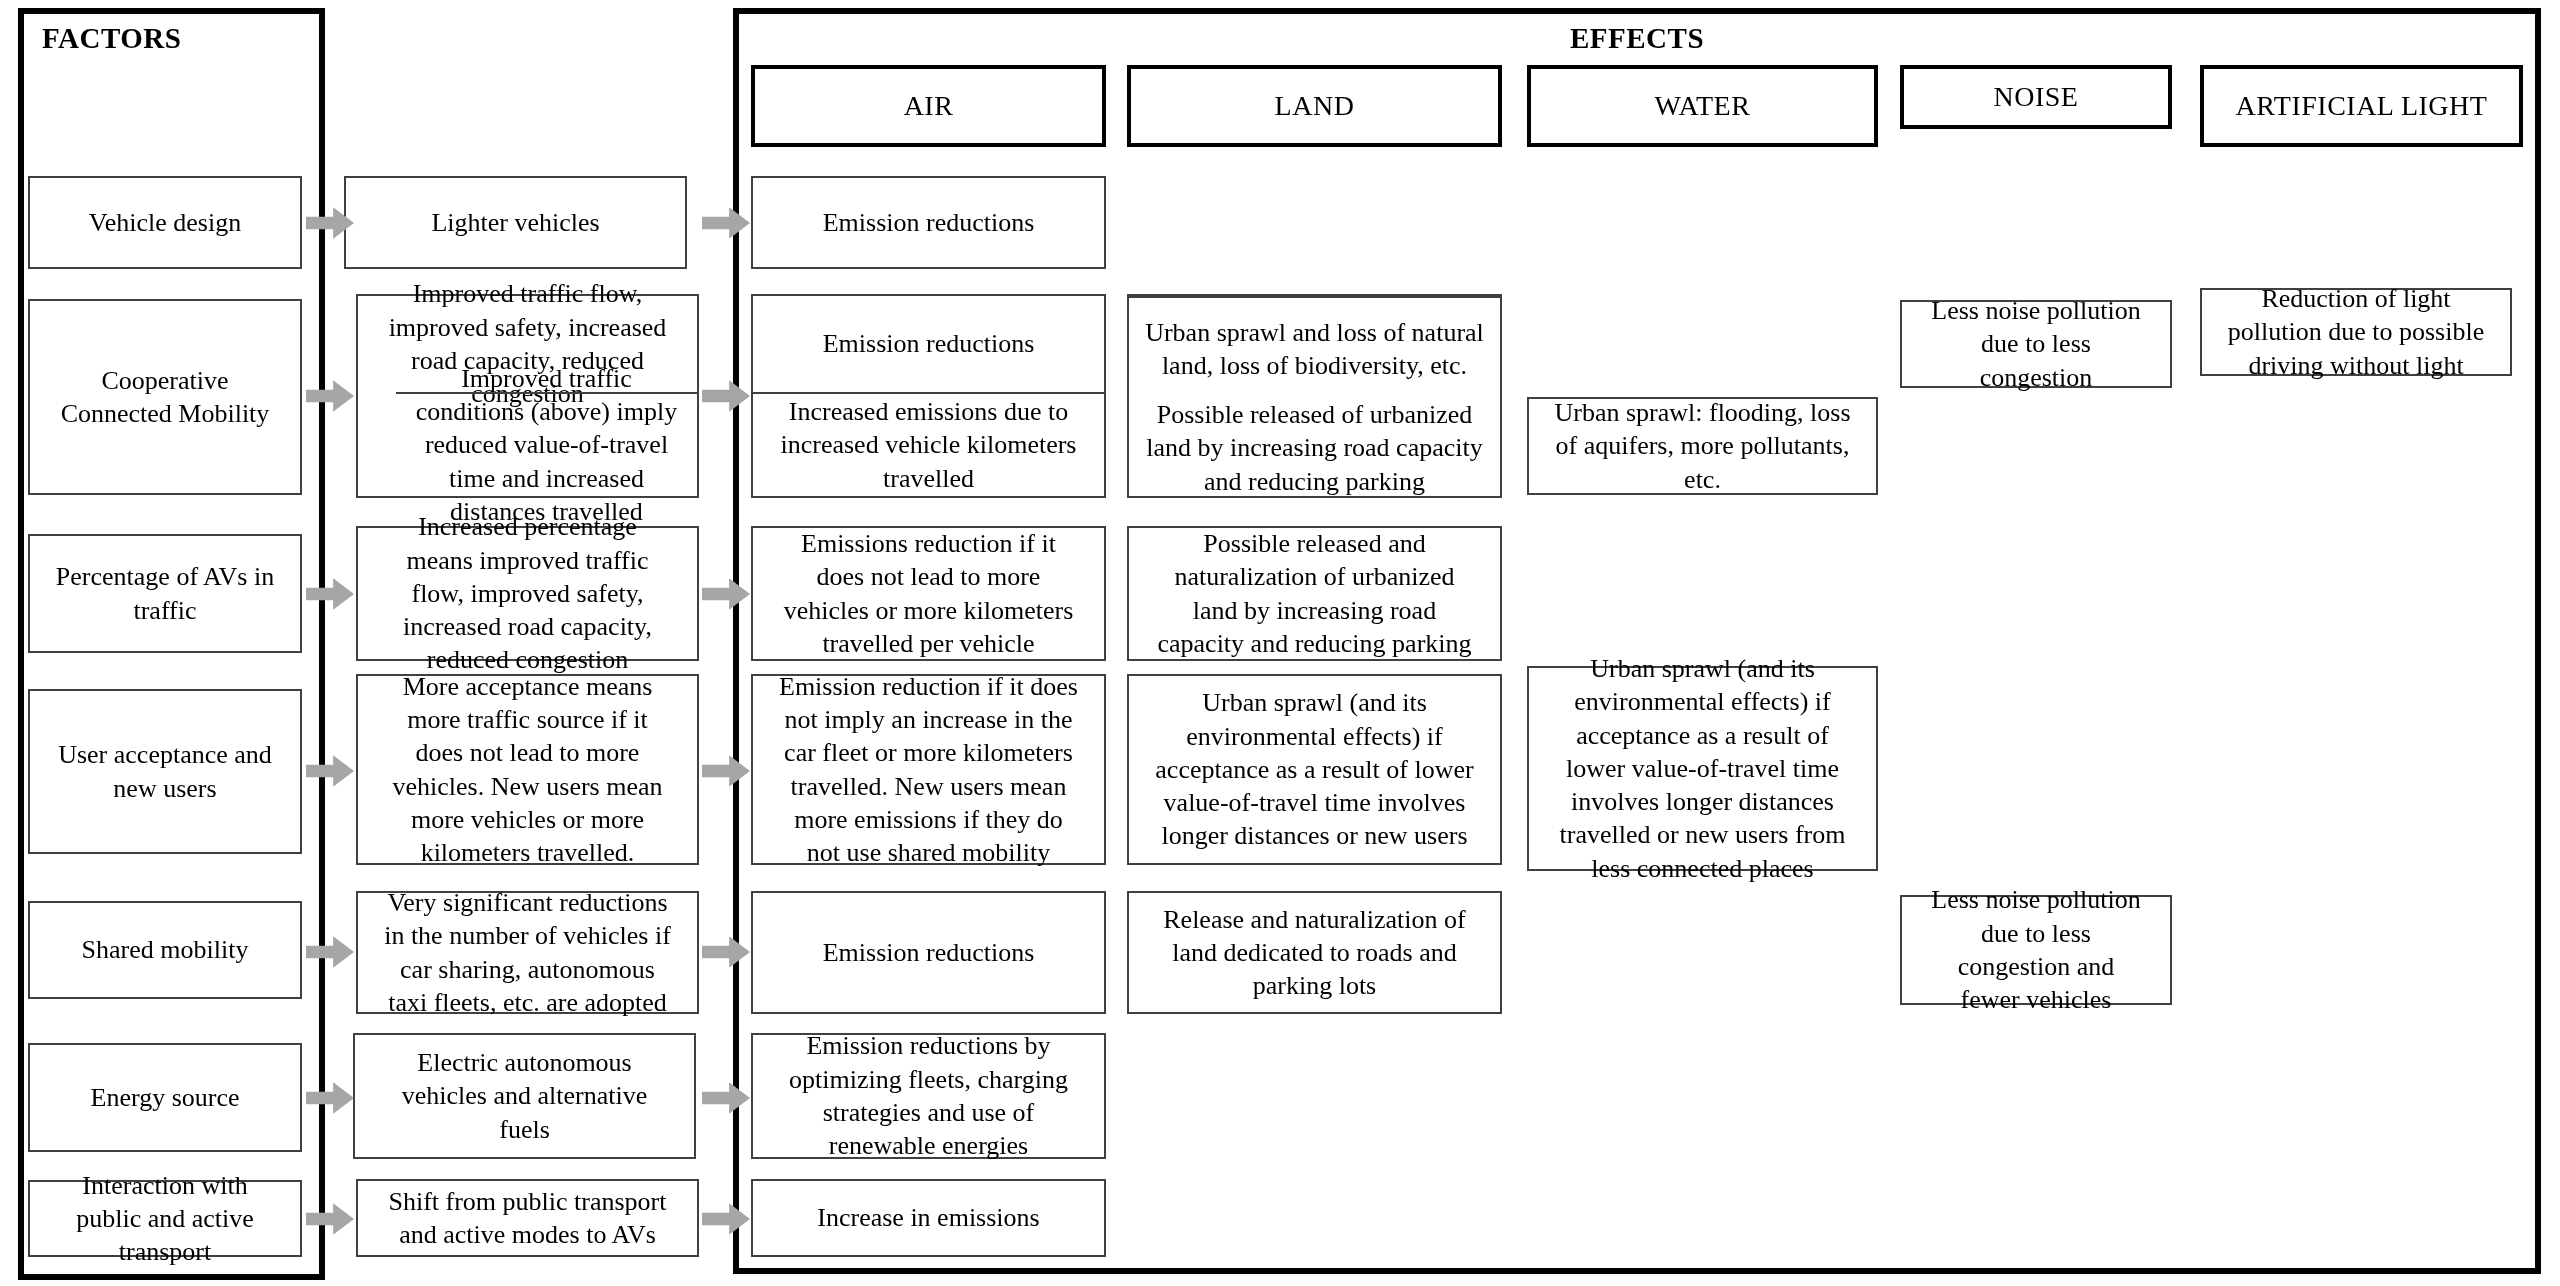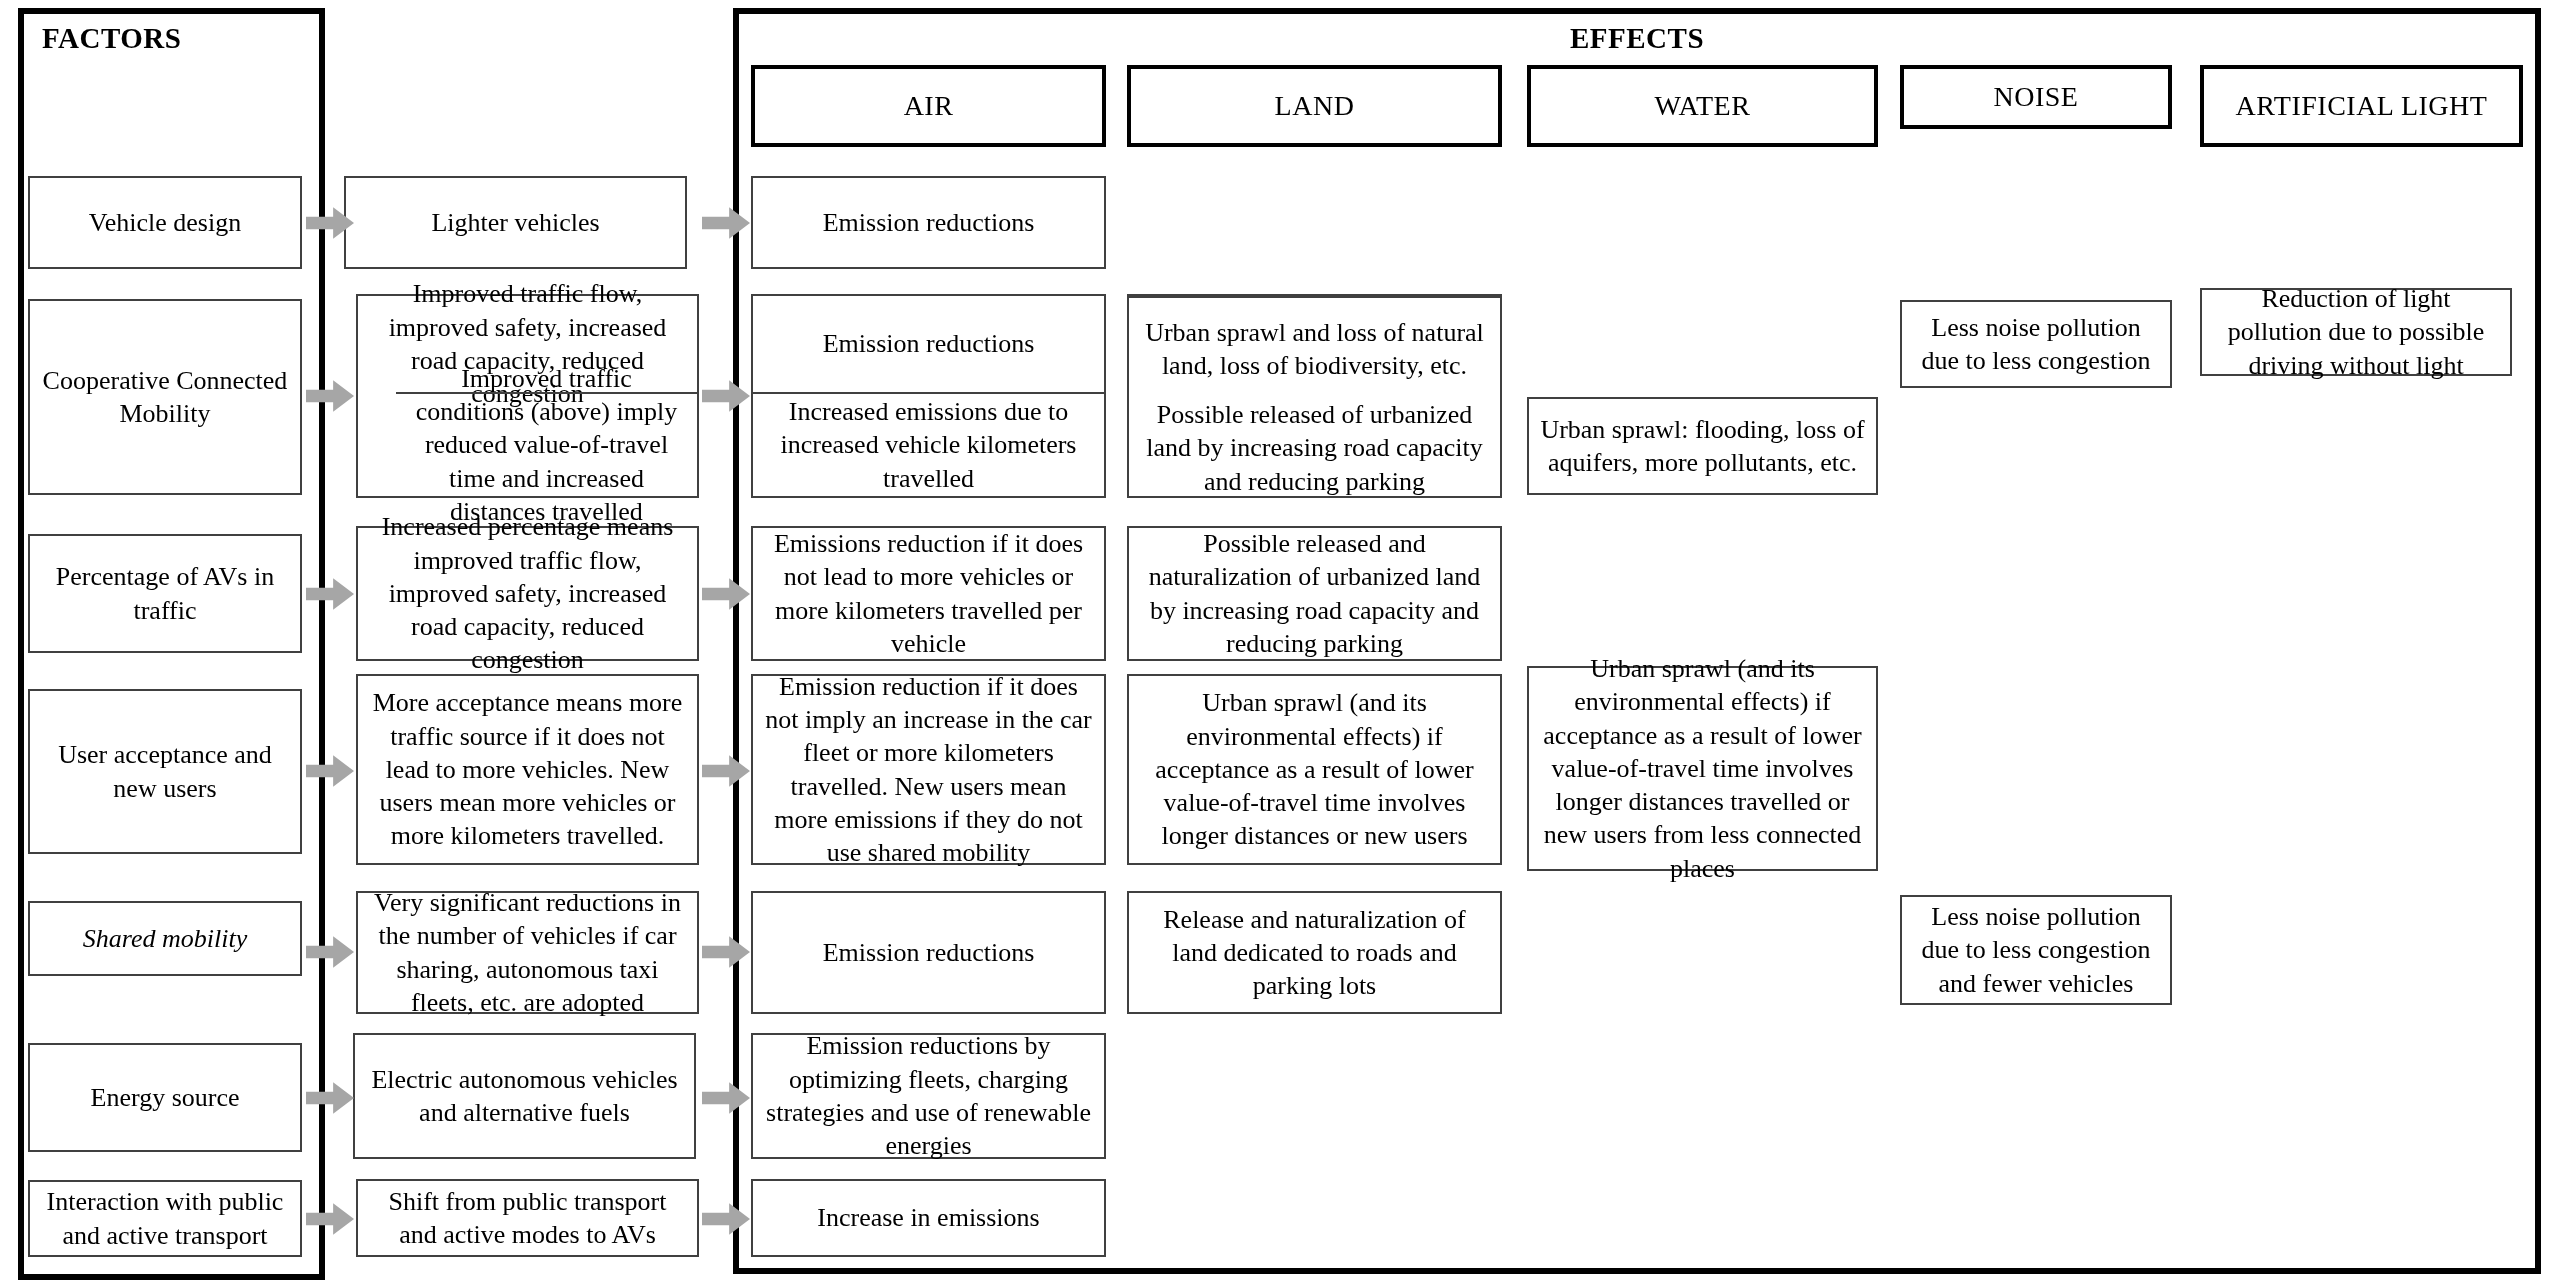--- a/index.html
+++ b/index.html
@@ -1,20 +1,20 @@
 <!DOCTYPE html>
 <html><head>
 <meta charset="utf-8">
 <style>
   html,body{margin:0;padding:0;background:#ffffff;}
   body{width:2560px;height:1286px;position:relative;font-family:"Liberation Serif","DejaVu Serif",serif;color:#000;}
   .container{position:absolute;border:6px solid #000;box-sizing:border-box;background:transparent;}
   .box{position:absolute;border:2px solid #404040;box-sizing:border-box;background:#fff;
        display:flex;align-items:center;justify-content:center;text-align:center;
-       font-size:26px;line-height:1.28;padding:4px 10px;}
+       font-size:26px;line-height:1.28;padding:4px 24px;}
   .hdr{border:4px solid #000;font-size:28px;letter-spacing:.5px;}
   .title{position:absolute;font-weight:bold;font-size:29px;letter-spacing:.5px;}
   .stack{padding:0;flex-direction:column;align-items:stretch;justify-content:stretch;}
   .cell{display:flex;align-items:center;justify-content:center;text-align:center;padding:4px 10px;box-sizing:border-box;}
   .cell.bottom{border-top:2px solid #404040;}
   .arrow{position:absolute;width:48px;height:32px;overflow:visible;}
 </style>
 </head>
 <body>
 
@@ -55,21 +55,21 @@
 <div class="box" style="left:356px;top:526px;width:343px;height:135px;">Increased percentage means improved traffic flow, improved safety, increased road capacity, reduced congestion</div>
 <div class="box" style="left:751px;top:526px;width:355px;height:135px;">Emissions reduction if it does not lead to more vehicles or more kilometers travelled per vehicle</div>
 <div class="box" style="left:1127px;top:526px;width:375px;height:135px;">Possible released and naturalization of urbanized land by increasing road capacity and reducing parking</div>
 
 <div class="box" style="left:28px;top:689px;width:274px;height:165px;">User acceptance and new users</div>
 <div class="box" style="left:356px;top:674px;width:343px;height:191px;">More acceptance means more traffic source if it does not lead to more vehicles. New users mean more vehicles or more kilometers travelled.</div>
 <div class="box" style="left:751px;top:674px;width:355px;height:191px;">Emission reduction if it does not imply an increase in the car fleet or more kilometers travelled. New users mean more emissions if they do not use shared mobility</div>
 <div class="box" style="left:1127px;top:674px;width:375px;height:191px;">Urban sprawl (and its environmental effects) if acceptance as a result of lower value-of-travel time involves longer distances or new users</div>
 <div class="box" style="left:1527px;top:666px;width:351px;height:205px;">Urban sprawl (and its environmental effects) if acceptance as a result of lower value-of-travel time involves longer distances travelled or new users from less connected places</div>
 
-<div class="box" style="left:28px;top:901px;width:274px;height:75px;font-style:italic;">Shared mobility</div>
+<div class="box" style="left:28px;top:901px;width:274px;height:98px;">Shared mobility</div>
 <div class="box" style="left:356px;top:891px;width:343px;height:123px;">Very significant reductions in the number of vehicles if car sharing, autonomous taxi fleets, etc. are adopted</div>
 <div class="box" style="left:751px;top:891px;width:355px;height:123px;">Emission reductions</div>
 <div class="box" style="left:1127px;top:891px;width:375px;height:123px;">Release and naturalization of land dedicated to roads and parking lots</div>
 <div class="box" style="left:1900px;top:895px;width:272px;height:110px;">Less noise pollution due to less congestion and fewer vehicles</div>
 
 <div class="box" style="left:28px;top:1043px;width:274px;height:109px;">Energy source</div>
 <div class="box" style="left:353px;top:1033px;width:343px;height:126px;">Electric autonomous vehicles and alternative fuels</div>
 <div class="box" style="left:751px;top:1033px;width:355px;height:126px;">Emission reductions by optimizing fleets, charging strategies and use of renewable energies</div>
 
 <div class="box" style="left:28px;top:1180px;width:274px;height:77px;">Interaction with public and active transport</div>

